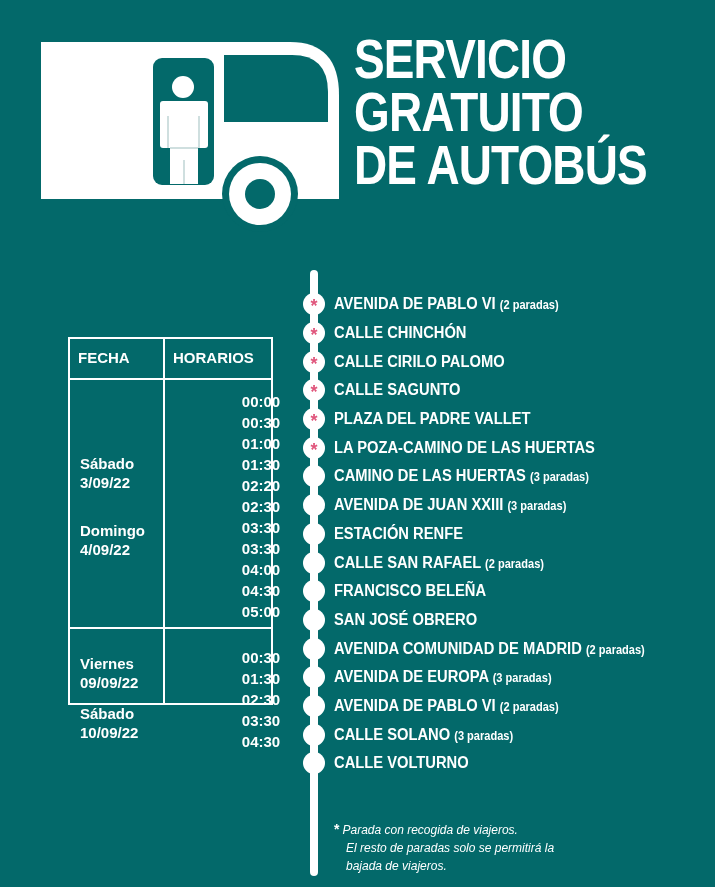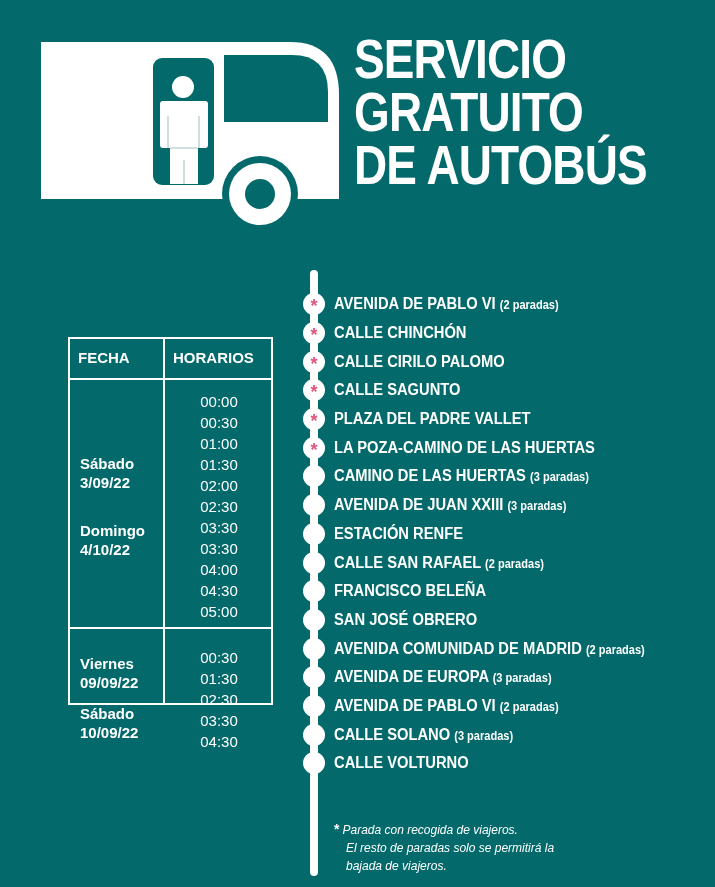--- a/index.html
+++ b/index.html
@@ -26,21 +26,21 @@
     position:absolute; left:68px; top:337px;
     width:205px; height:368px;
     border:2px solid #ffffff; box-sizing:border-box;
   }
   .schedule .vline { position:absolute; left:93px; top:0; bottom:0; width:2px; background:#fff; }
   .schedule .hline { position:absolute; left:0; right:0; height:2px; background:#fff; }
   .th { position:absolute; top:10px; font-weight:bold; font-size:15px; }
   .th.fecha { left:8px; }
   .th.hor { left:103px; }
   .dates { position:absolute; left:10px; font-weight:bold; font-size:15px; line-height:19px; }
-  .times { position:absolute; left:95px; width:108px; text-align:center; font-weight:normal; font-size:15px; line-height:21px; }
+  .times { position:absolute; left:95px; width:108px; text-align:center; font-weight:bold; font-size:15px; line-height:21px;padding-left:42px; }
 
   
   .route-line {
     position:absolute; left:310px; top:270px; width:8px; height:606px;
     background:#ffffff; border-radius:4px;
   }
   .stops { position:absolute; left:303px; top:290px; margin:0; padding:0; list-style:none; }
   .stop { position:relative; height:28.7px; display:flex; align-items:center; }
   .dot {
     width:22px; height:22px; border-radius:50%; background:#ffffff;
@@ -95,28 +95,28 @@
   <div class="hline" style="top:288px;"></div>
 
   <div class="th fecha">FECHA</div>
   <div class="th hor">HORARIOS</div>
 
   <div class="dates" style="top:115px;">
     <div>Sábado</div>
     <div>3/09/22</div>
     <div style="height:29px;"></div>
     <div>Domingo</div>
-    <div>4/10/22</div>
+    <div>4/09/22</div>
   </div>
   <div class="times" style="top:52px;">
     <div>00:00</div>
     <div>00:30</div>
     <div>01:00</div>
     <div>01:30</div>
-    <div>02:00</div>
+    <div>02:20</div>
     <div>02:30</div>
     <div>03:30</div>
     <div>03:30</div>
     <div>04:00</div>
     <div>04:30</div>
     <div>05:00</div>
   </div>
 
   <div class="dates" style="top:315px;">
     <div>Viernes</div>

